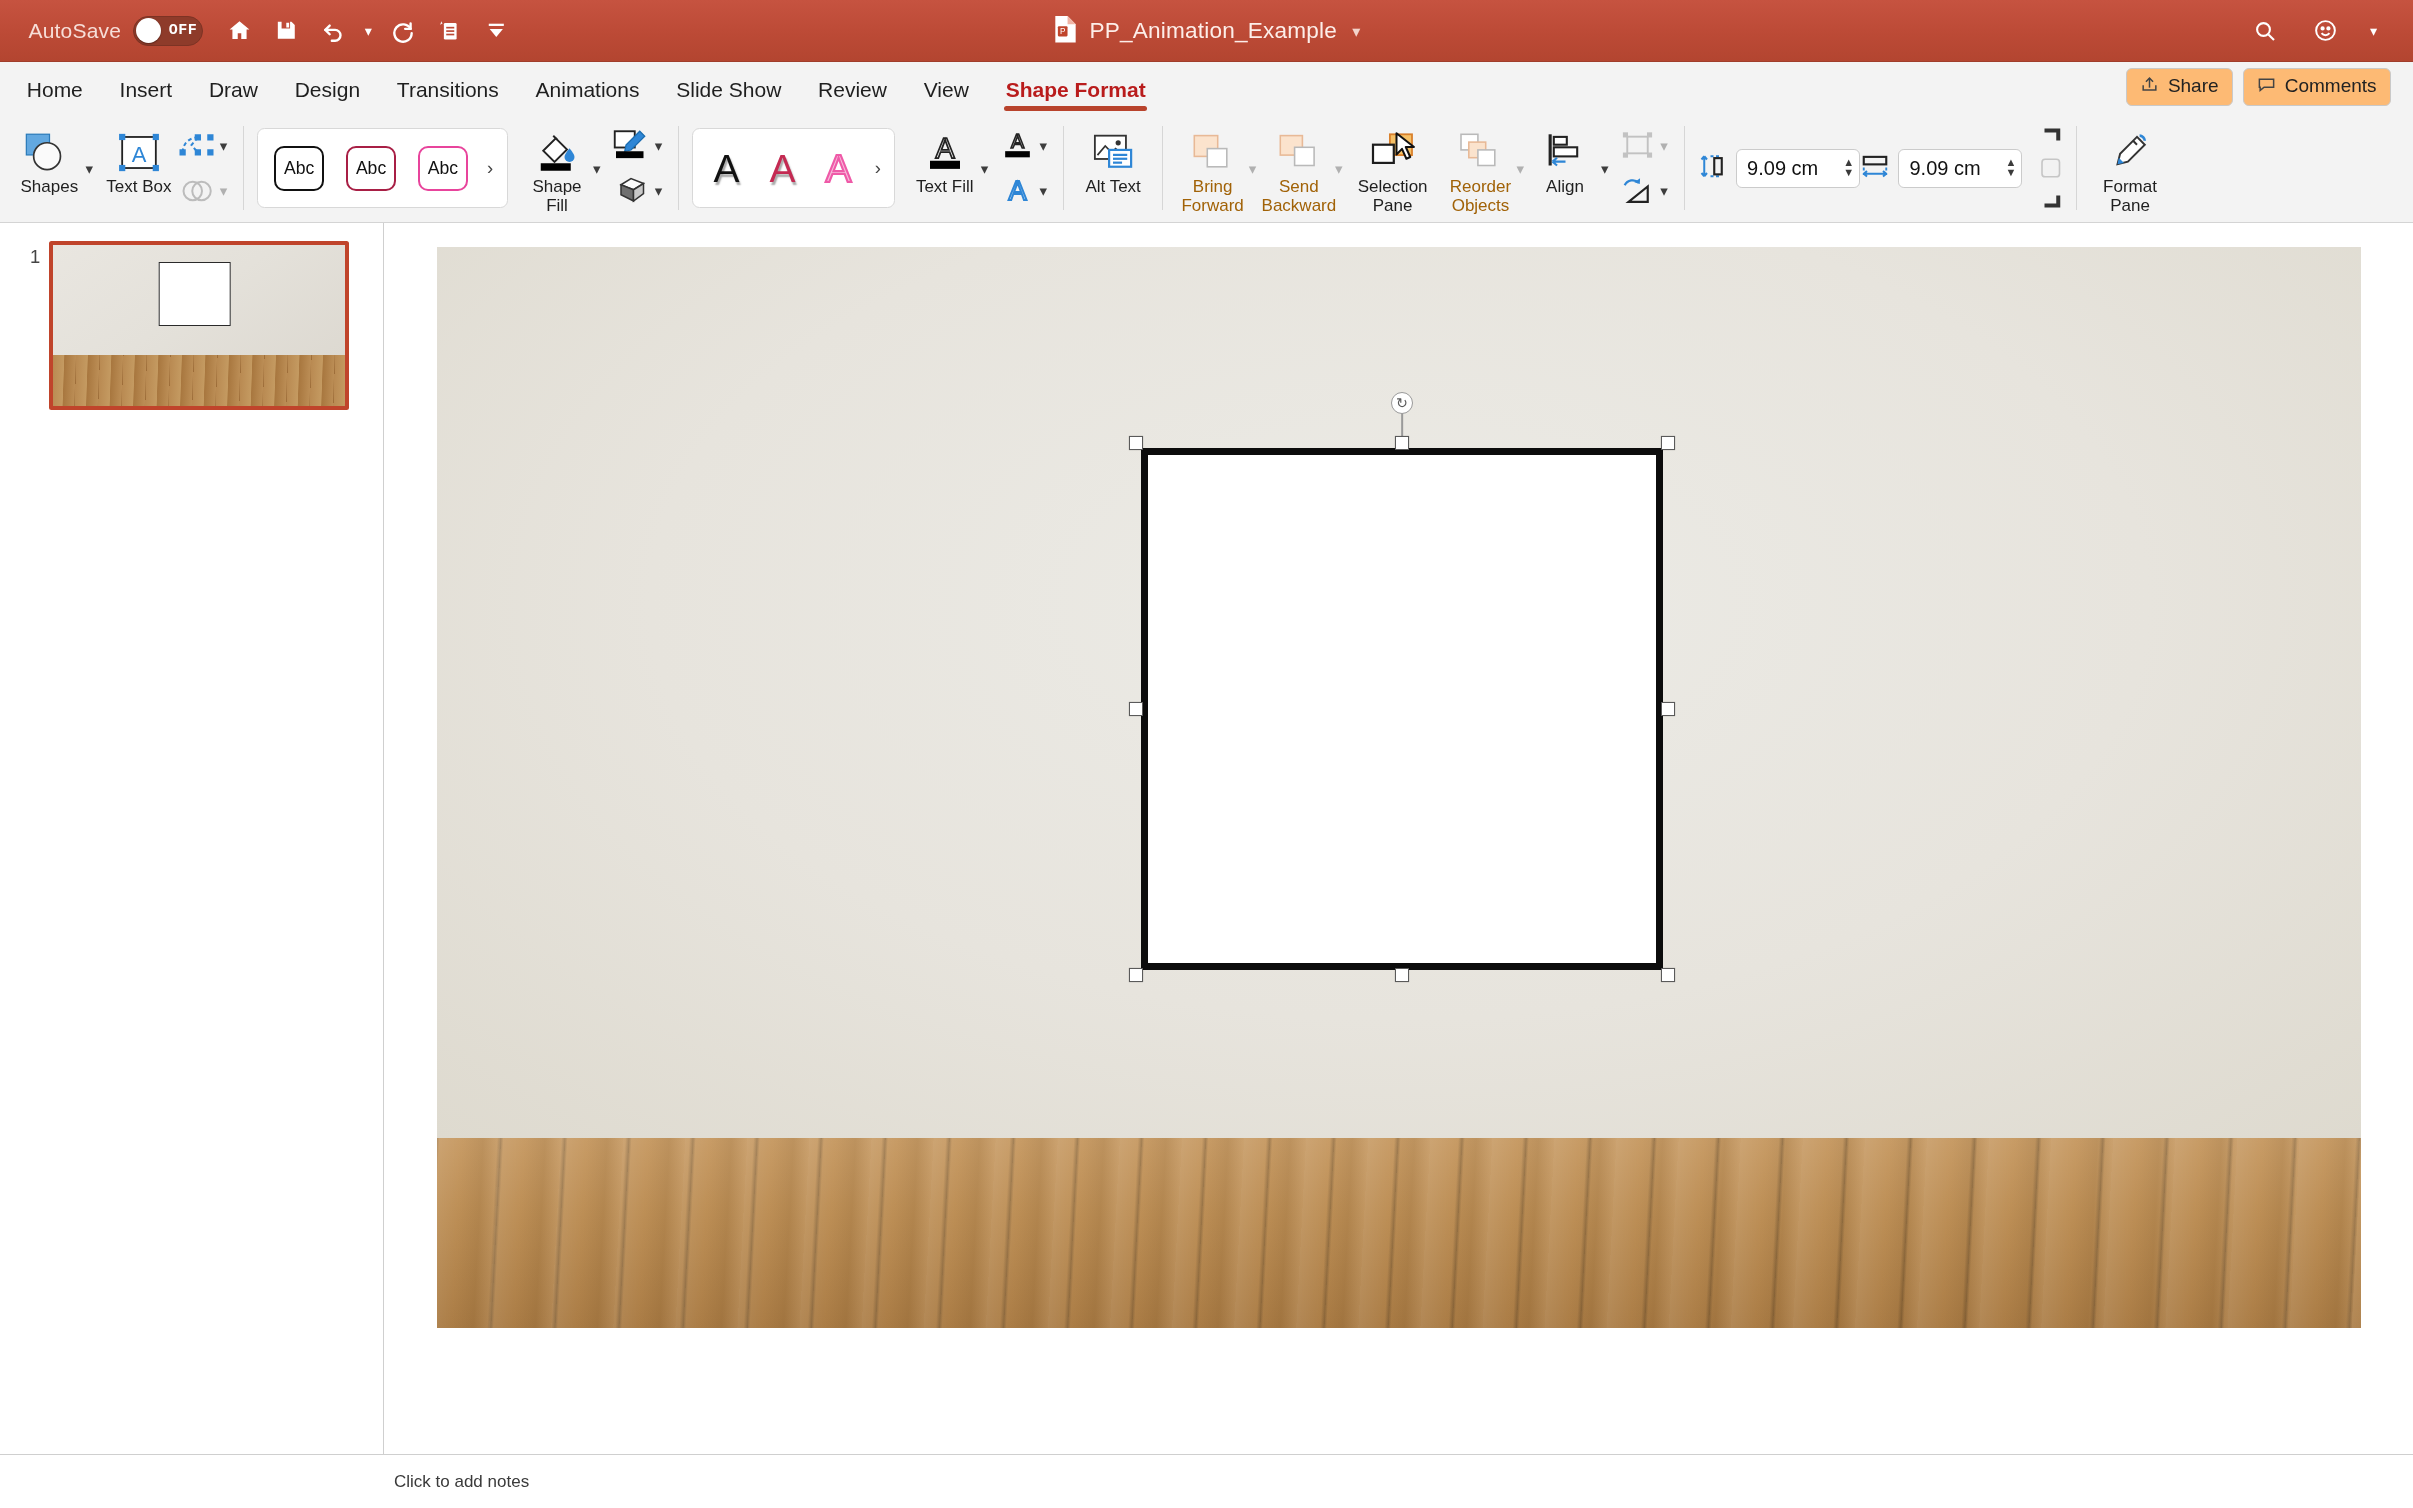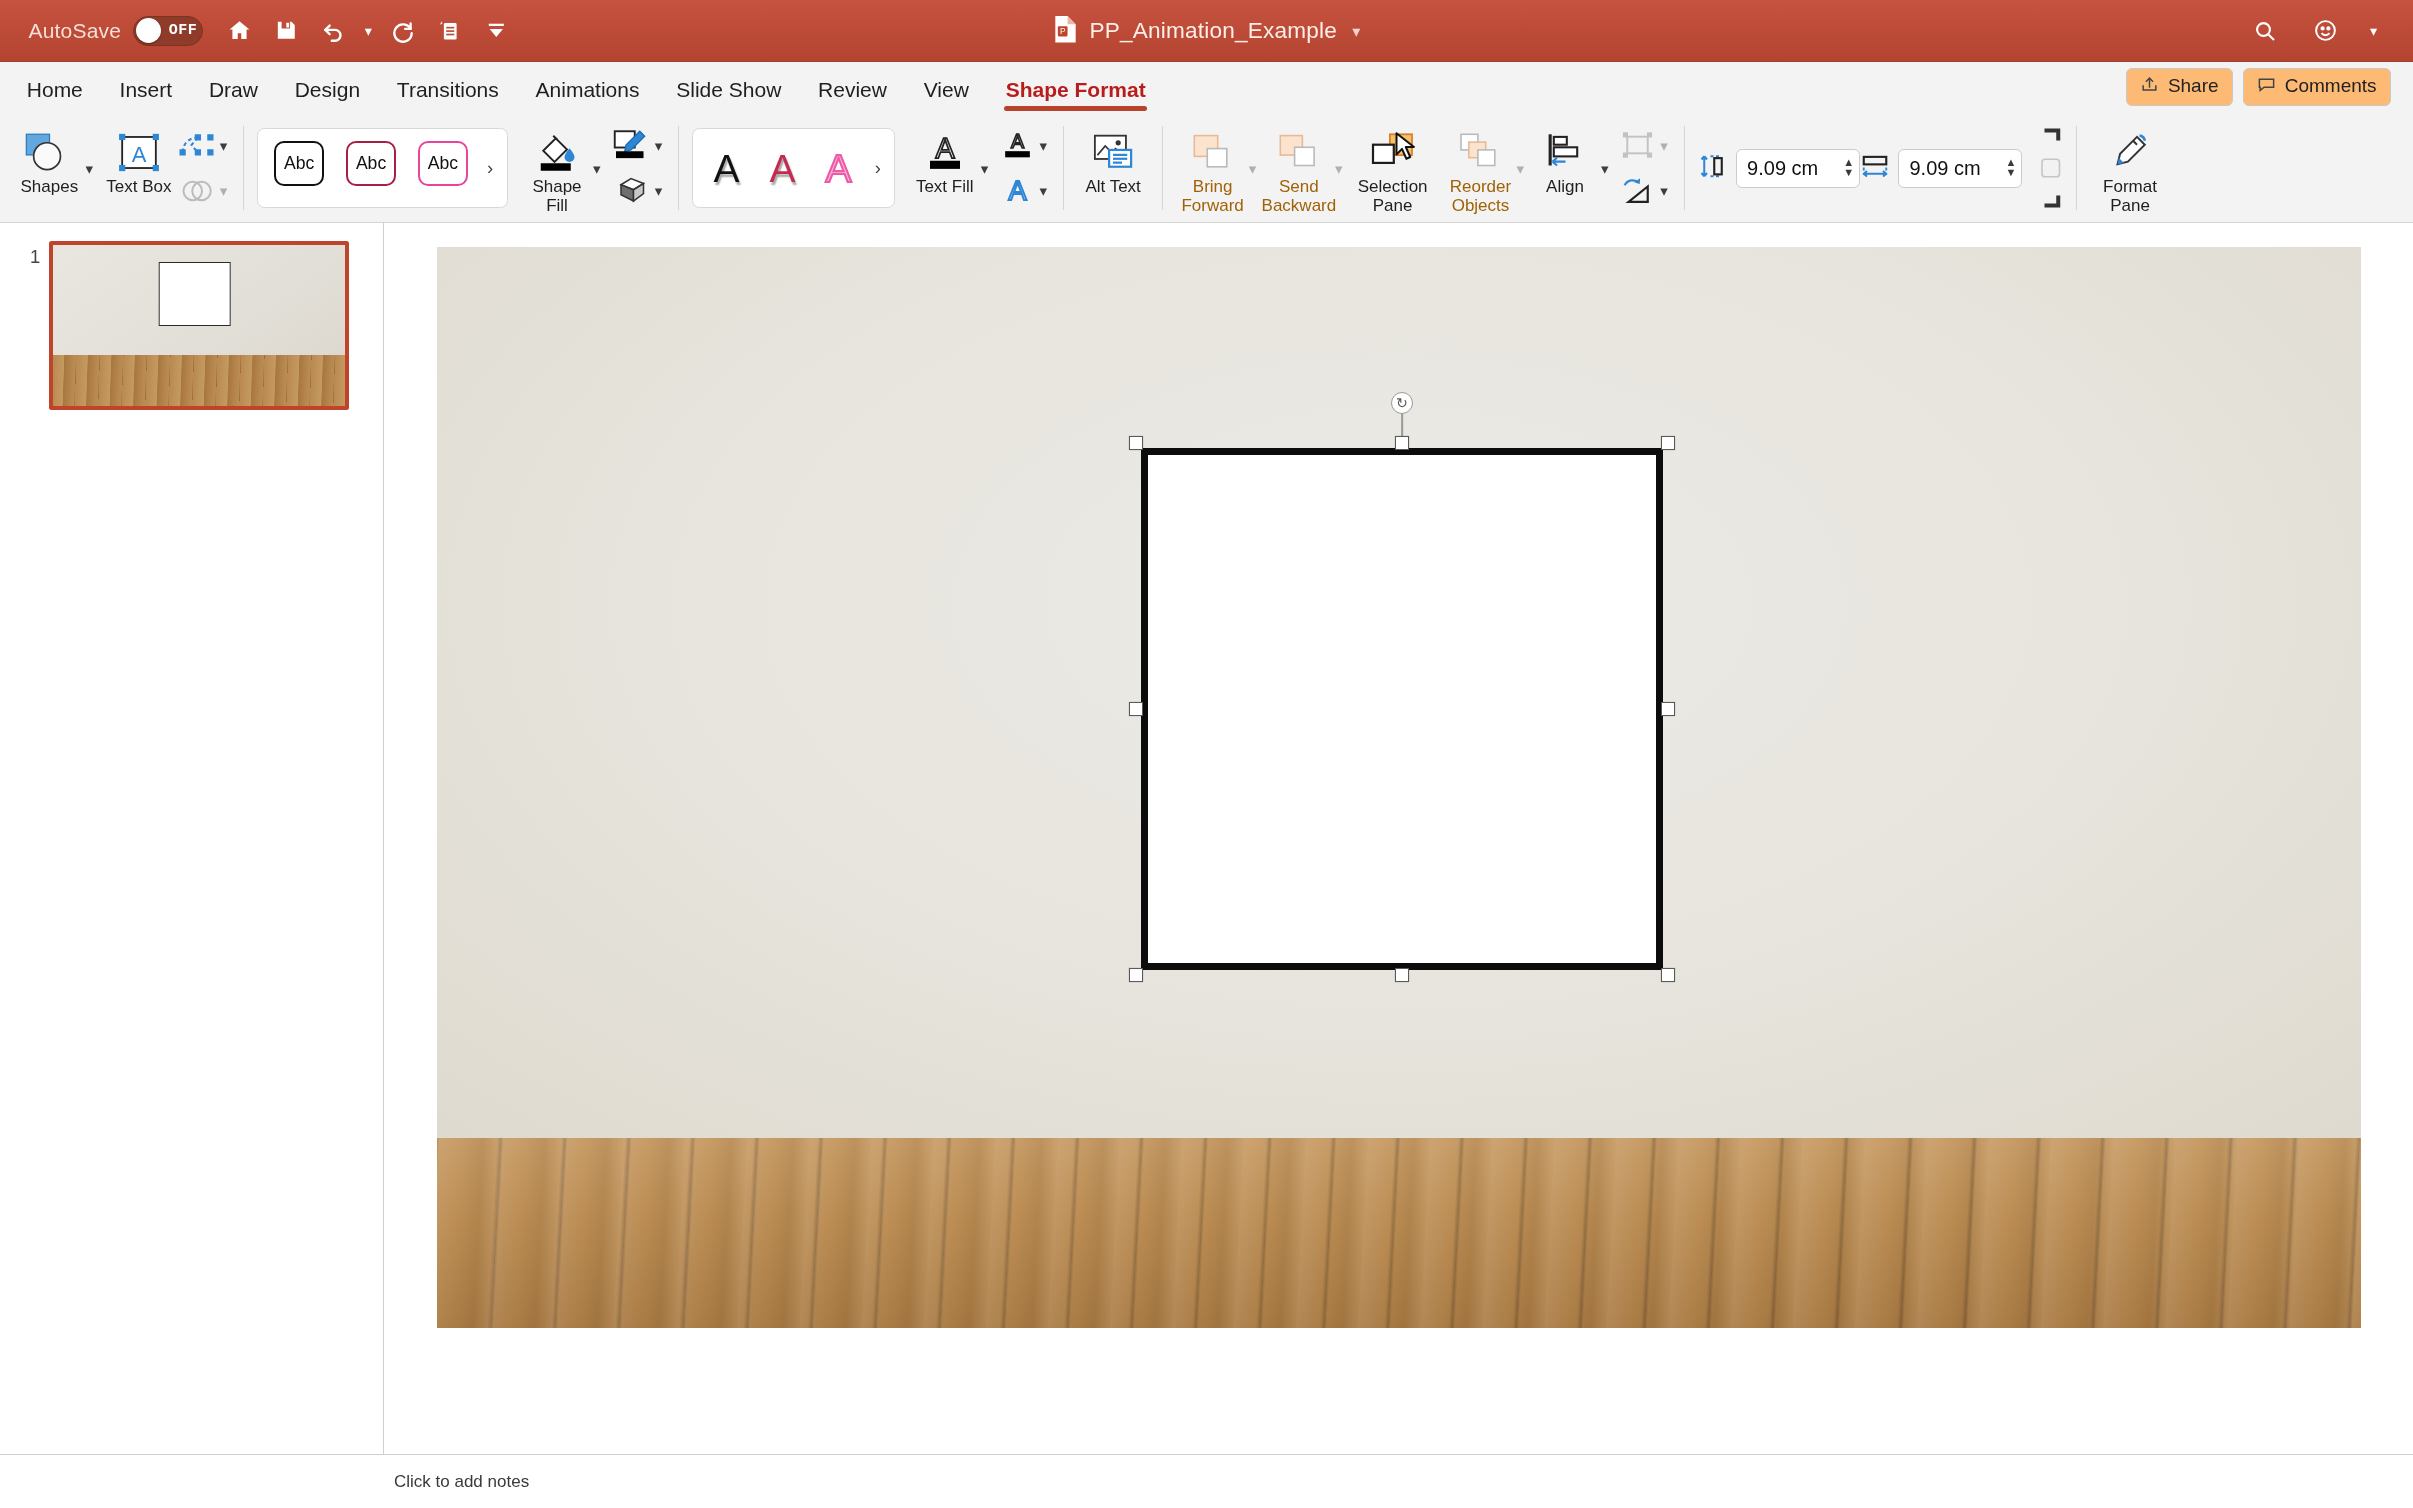--- a/index.html
+++ b/index.html
@@ -76,21 +76,21 @@
   .bigbtn.dis .lbl { color:#a16207; }
   .smallrow { display:flex;flex-direction:column;justify-content:center;height:96px;gap:3.4px;}
   .smallbtn { display:flex;align-items:center;gap:3.4px;height:42px;padding:0 2.5px;}
   .caret { color:#3d3d3d;font-size:15px;line-height:1; }
   .caret.dis { color:#b0b0b0; }
 
   .gallery {
     display:flex;align-items:center;gap:0px;background:#fff;border:0.8px solid #d8d8d8;
     border-radius:7.5px;height:80px;padding:0 5px;
   }
-  .thumb { width:60px;height:55px;display:flex;justify-content:center;margin:0 5.9px;}
+  .thumb { width:60px;height:55px;display:flex;align-items:center;justify-content:center;margin:0 5.9px;}
   .thumb .sq {
     width:50px;height:45px;border-radius:10px;border:2.5px solid #111;
     display:flex;align-items:center;justify-content:center;font-size:17.6px;color:#111;background:#fff;
   }
   .gal-more { font-size:18.4px;color:#444;padding:0 8.4px; }
   .wa { font-size:39px;line-height:1;font-weight:400;color:#111;
         text-shadow:1.7px 2.5px 1.7px rgba(0,0,0,.35); padding:0 15px;}
 
   .sizefield {
     display:flex;align-items:center;background:#fff;border:0.8px solid #cbcbcb;border-radius:5.9px;

